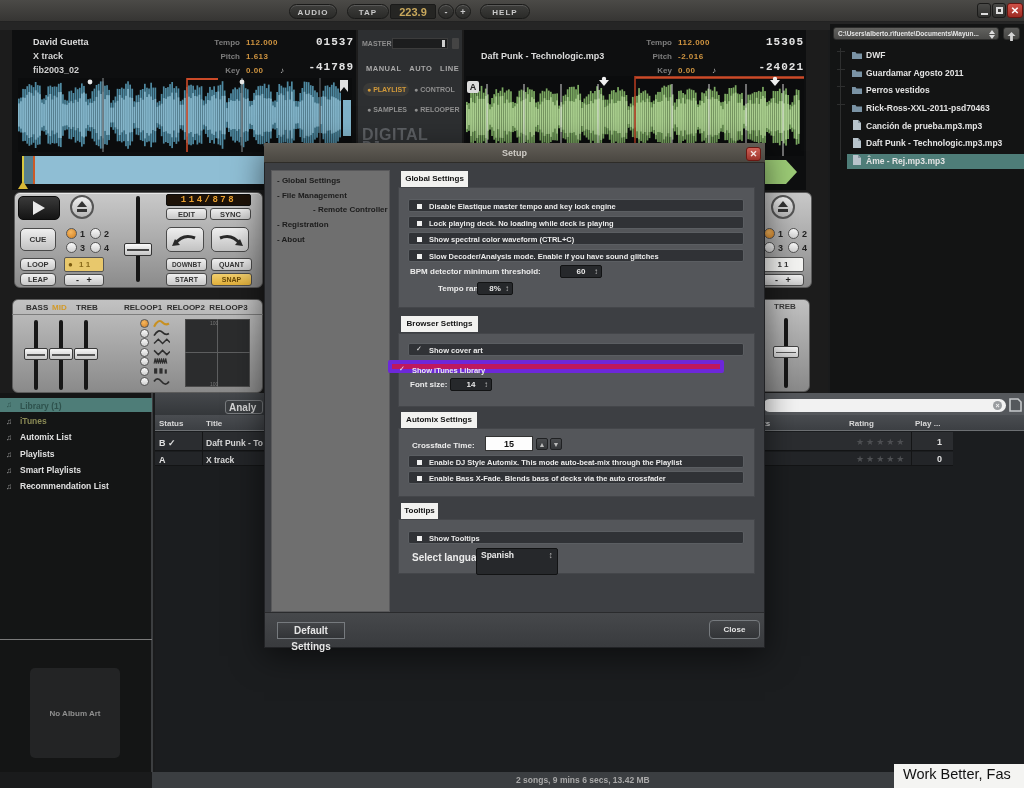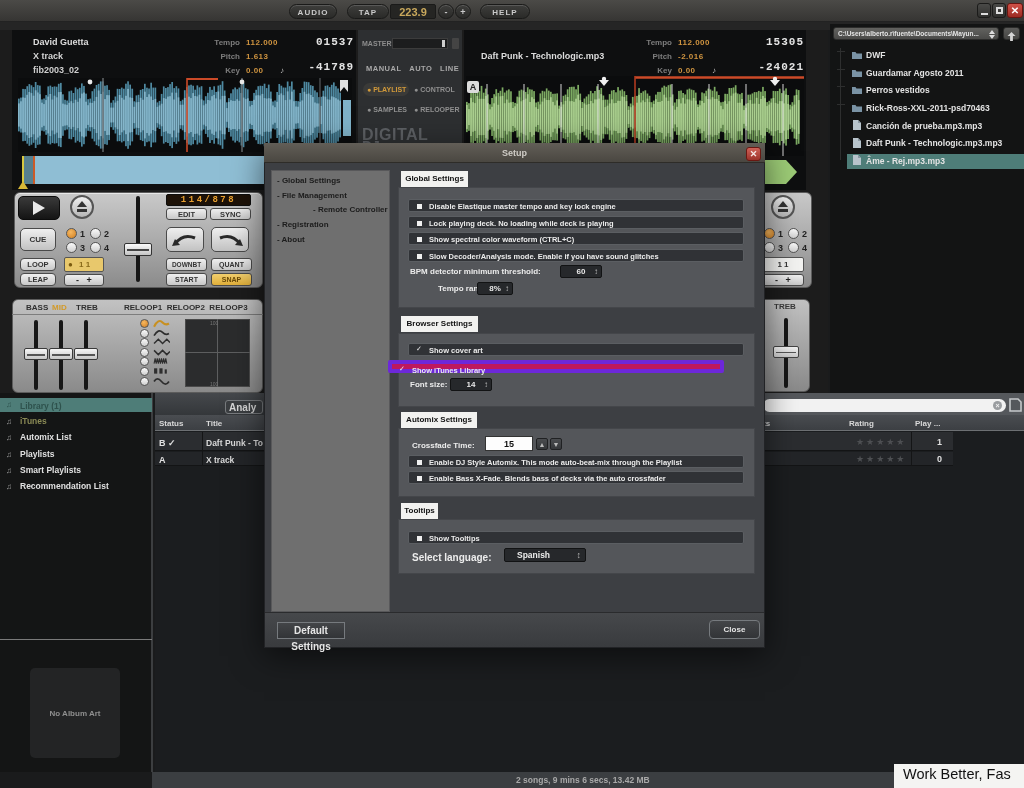--- a/index.html
+++ b/index.html
@@ -1049,19 +1049,19 @@
   </div>
 <div class="abs" style="left:401px;top:503px;width:37px;height:16px;background:#f2f2f0;color:#111;font-weight:bold;font-size:8px;text-align:center;line-height:16px;z-index:52;">Tooltips</div>
 <div class="abs" style="left:398px;top:519px;width:357px;height:55px;background:#54565a;border:1px solid #44464a;z-index:51;"></div>
 <div class="abs" style="left:408px;top:531px;width:336px;height:13px;background:#303236;border:1px solid #5b5e62;border-radius:2px;z-index:52;">
     <span style="position:absolute;left:6px;top:2px;width:8px;height:8px;">
       <span style="position:absolute;left:1.5px;top:1.5px;width:5px;height:5px;background:#f0f0f0;"></span>
     </span>
     <span style="position:absolute;left:20px;top:2px;color:#ececec;font-weight:bold;font-size:7.5px;white-space:nowrap;">Show Tooltips</span>
   </div>
 <div class="abs b" style="left:412px;top:552px;color:#ececec;font-size:10px;z-index:52;">Select language:</div>
-<div class="abs" style="left:504px;top:548px;width:82px;height:14px;background:#26282b;border:1px solid #121314;border-radius:2px;color:#ececec;font-weight:bold;font-size:8.5px;line-height:13px;padding-left:12px;z-index:52;">Spanish<span style="position:absolute;right:4px;top:0;color:#b5b5b5;font-size:9px;">↕</span></div>
+<div class="abs" style="left:476px;top:548px;width:82px;height:27px;background:#26282b;border:1px solid #121314;border-radius:2px;color:#ececec;font-weight:bold;font-size:8.5px;line-height:13px;padding-left:4px;z-index:52;">Spanish<span style="position:absolute;right:4px;top:0;color:#b5b5b5;font-size:9px;">↕</span></div>
 <div class="abs" style="left:265px;top:612px;width:499px;height:35px;background:linear-gradient(#46484b,#393b3e);border-top:1px solid #2a2b2d;z-index:51;"></div>
 <div class="abs" style="left:277px;top:622px;width:68px;height:17px;background:linear-gradient(#434548,#323437);border:1px solid #767a7e;border-radius:0;color:#e5e5e5;font-weight:bold;font-size:10px;text-align:center;line-height:16px;z-index:52;">Default Settings</div>
 <div class="abs" style="left:709px;top:620px;width:51px;height:19px;background:linear-gradient(#434548,#323437);border:1px solid #767a7e;border-radius:4px;color:#e5e5e5;font-weight:bold;font-size:8px;text-align:center;line-height:18px;z-index:52;">Close</div>
 
 <div class="abs" style="left:894px;top:764px;width:130px;height:24px;background:#f4f4f2;z-index:60;"></div>
 <div class="abs" style="left:903px;top:766px;color:#111;font-size:14.5px;z-index:61;">Work Better, Fas</div>
 
 </body></html>

